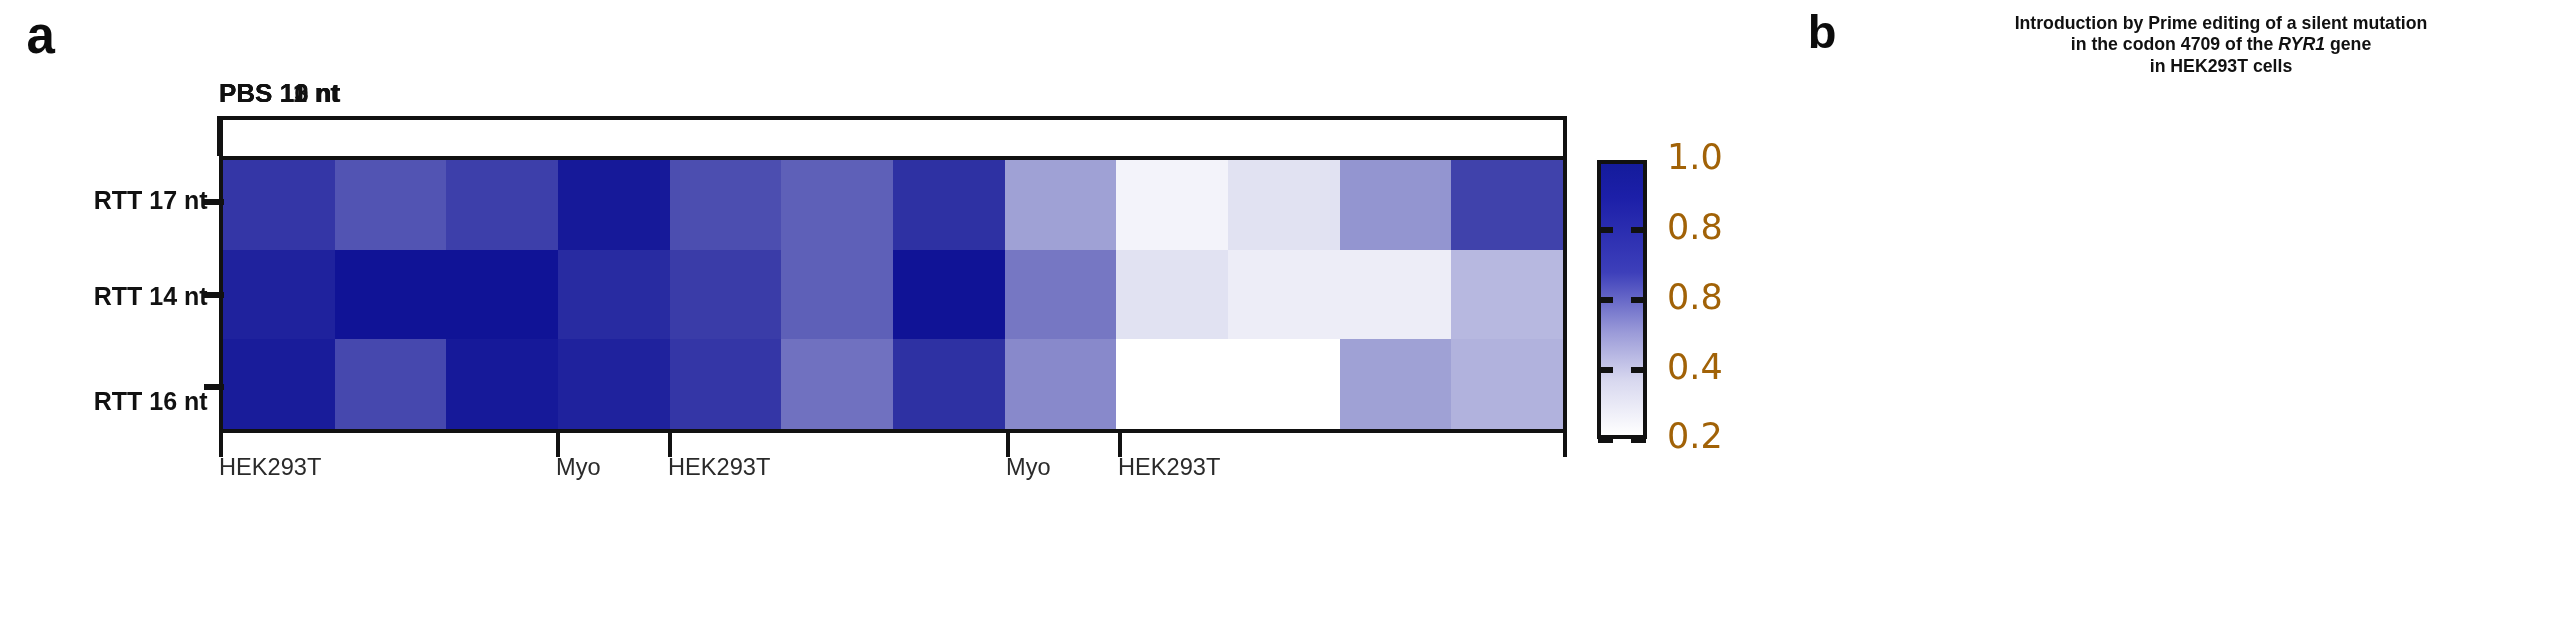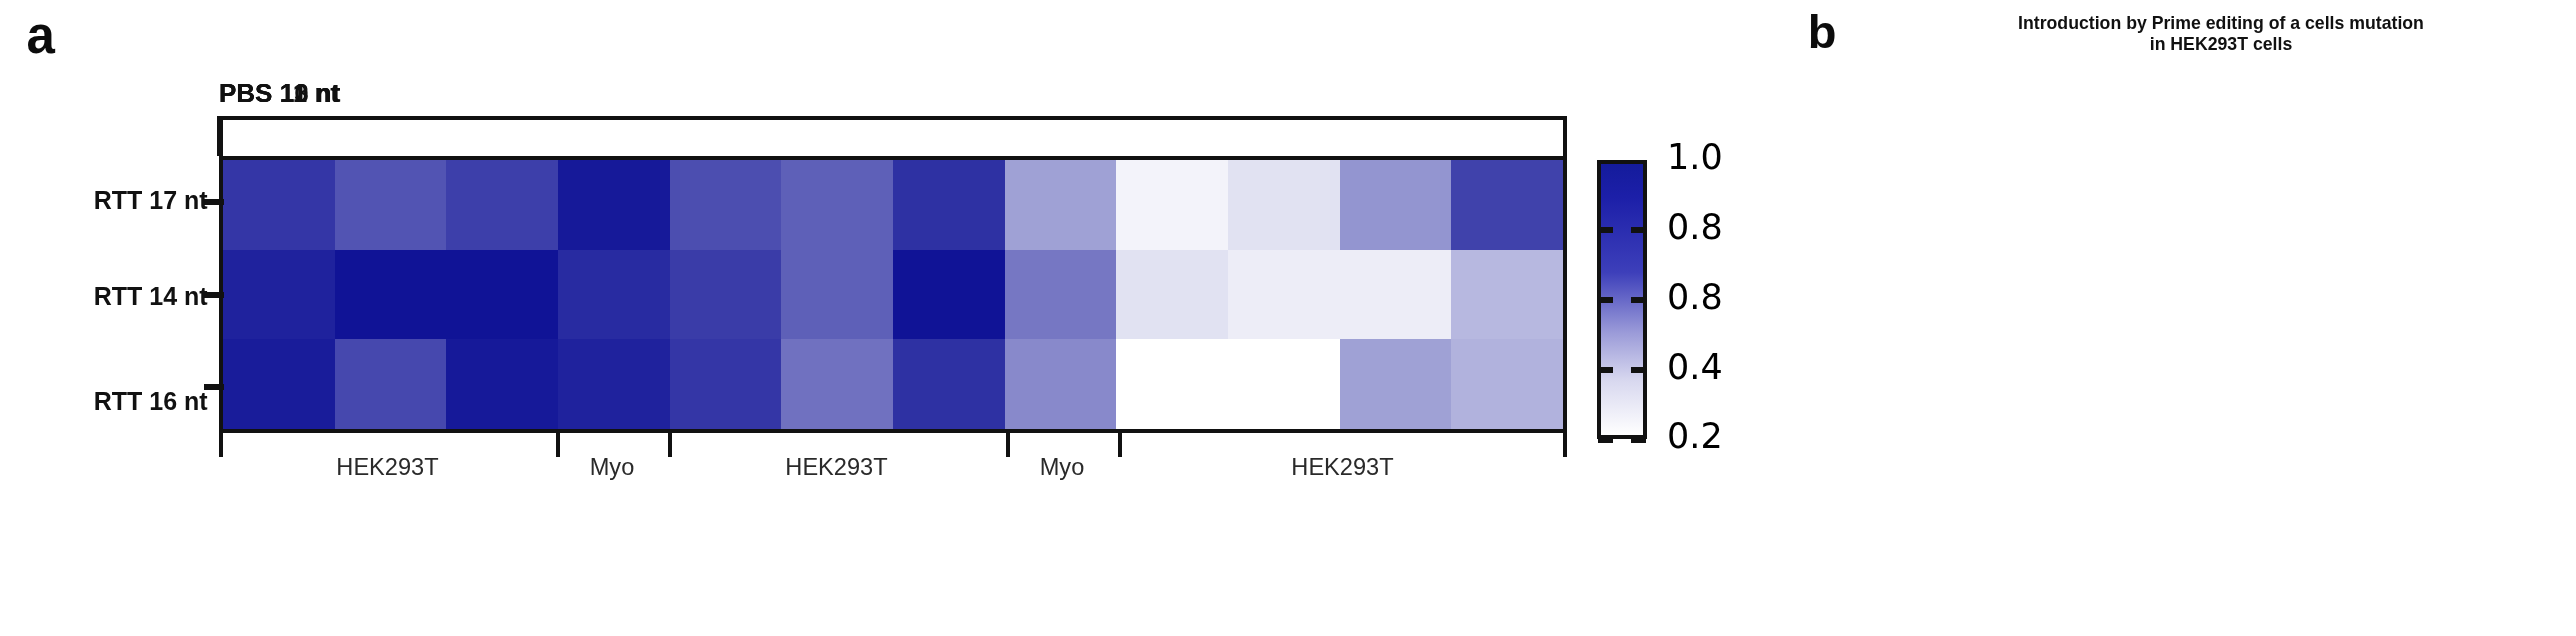--- a/index.html
+++ b/index.html
@@ -22,29 +22,29 @@
   .hm-cell{flex:1;}
 
   
   .row-label{position:absolute;right:1.4px;font-size:25px;font-weight:bold;color:#111;white-space:nowrap;text-align:right;}
   #row-labels{position:absolute;left:0;top:156px;width:209px;height:277px;}
   .row-tick{position:absolute;left:204px;width:19.5px;height:6.3px;background:#111;}
 
   
   #bottom-bracket{position:absolute;left:219px;top:433px;width:1348px;height:23.6px;}
   .bb-tick{position:absolute;top:0;width:4.2px;height:23.6px;background:#111;}
-  .bb-label{position:absolute;top:21px;font-size:23.6px;color:#2a2a2a;text-align:center;}
+  .bb-label{position:absolute;top:21px;font-size:23.6px;color:#2a2a2a;text-align:left;}
 
   
   #colorbar{position:absolute;left:1597px;top:160px;width:50px;height:279px;
       border:4.9px solid #111;box-sizing:border-box;
       background:linear-gradient(to bottom,#141b9c 0%,#1c1fa8 12%,#3d3fba 40%,#9a9ad8 62%,#d8d8ef 80%,#ffffff 100%);}
   .cb-tick{position:absolute;left:1598px;width:15.3px;height:5.6px;background:#111;}
   .cb-tick-r{position:absolute;left:1631px;width:15.3px;height:5.6px;background:#111;}
-  .cb-label{position:absolute;left:1667px;font-size:35px;color:#000000;font-family:"DejaVu Sans",sans-serif;}
+  .cb-label{position:absolute;left:1667px;font-size:35px;color:#a16207;font-family:"DejaVu Sans",sans-serif;}
 
   
   #panel-b{position:absolute;left:1807px;top:0;width:769px;height:637px;}
   #panel-b-letter{position:absolute;left:0.7px;top:3.5px;font-size:47px;font-weight:bold;color:#0c0c0c;}
   #panel-b-title{position:absolute;left:63px;top:12.5px;width:702px;text-align:center;
       font-size:17.7px;font-weight:bold;line-height:1.23;color:#111;}
   #panel-b-title .ital{font-style:italic;}
 
   
   #plot{position:absolute;left:1807px;top:0;width:769px;height:637px;}
@@ -150,21 +150,22 @@
       <div class="cb-label" style="top: 347px;">0.4</div>
       <div class="cb-tick" style="top: 437px;"></div>
       <div class="cb-tick-r" style="top: 437px;"></div>
       <div class="cb-label" style="top: 416px;">0.2</div>
     </div>
 </div>
 
 <div id="panel-b">
   <div id="panel-b-letter">b</div>
   <div id="panel-b-title">
-      <div>Introduction by Prime editing of a cells mutation</div>
+      <div>Introduction by Prime editing of a silent mutation</div>
+      <div>in the codon 4709 of the <span class="ital">RYR1</span> gene</div>
       <div>in HEK293T cells</div>
     </div>
 </div>
 
 <div id="plot">
 
   <div id="yticks"></div>
 
   <div id="xticks"></div>
   <div id="sig"></div>

